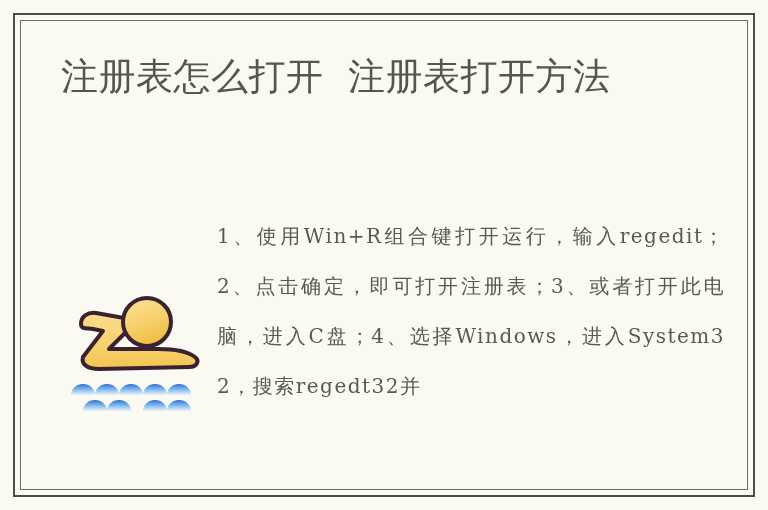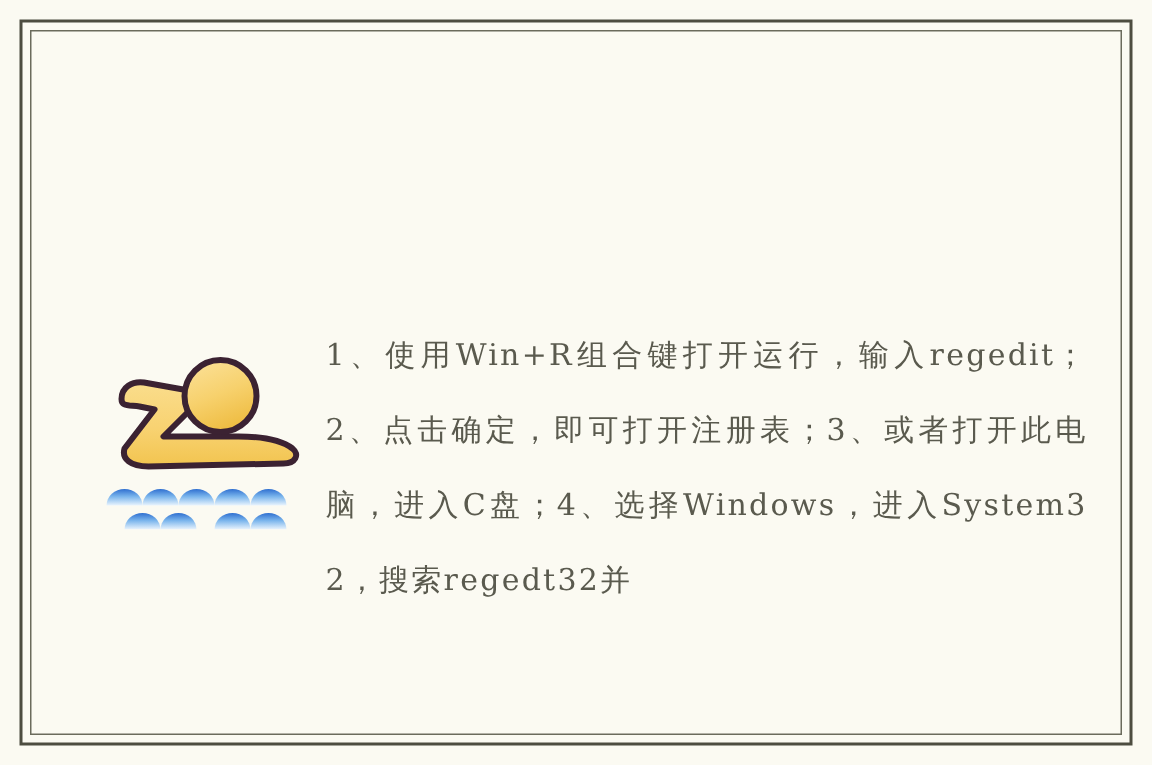--- a/index.html
+++ b/index.html
@@ -57,21 +57,21 @@
     white-space: pre-wrap;
     max-width: 600px;
   }
 
   .body-row {
     position: absolute;
     left: 36px;
     top: 190px;
     right: 8px;
     display: flex;
-    align-items: flex-start;
+    align-items: flex-end;
   }
 
   .figure {
     width: 160px;
     flex: 0 0 160px;
     padding-top: 22px;
     display: flex;
     justify-content: center;
   }
 
@@ -90,20 +90,21 @@
     word-break: break-all;
   }
 </style>
 </head>
 <body>
 
 <div class="card">
   <div class="card-inner">
     <div class="content">
 
+      <h1 class="page-title">注册表怎么打开  注册表打开方法</h1>
 
       <div class="body-row">
 
         <div class="figure">
           <svg width="136" height="120" viewBox="0 0 136 120">
             <defs>
               <linearGradient id="bodyGrad" x1="0" y1="0" x2="0" y2="1">
                 <stop offset="0%" stop-color="#fadd8c"></stop>
                 <stop offset="55%" stop-color="#f8d271"></stop>
                 <stop offset="100%" stop-color="#f2c44f"></stop>

